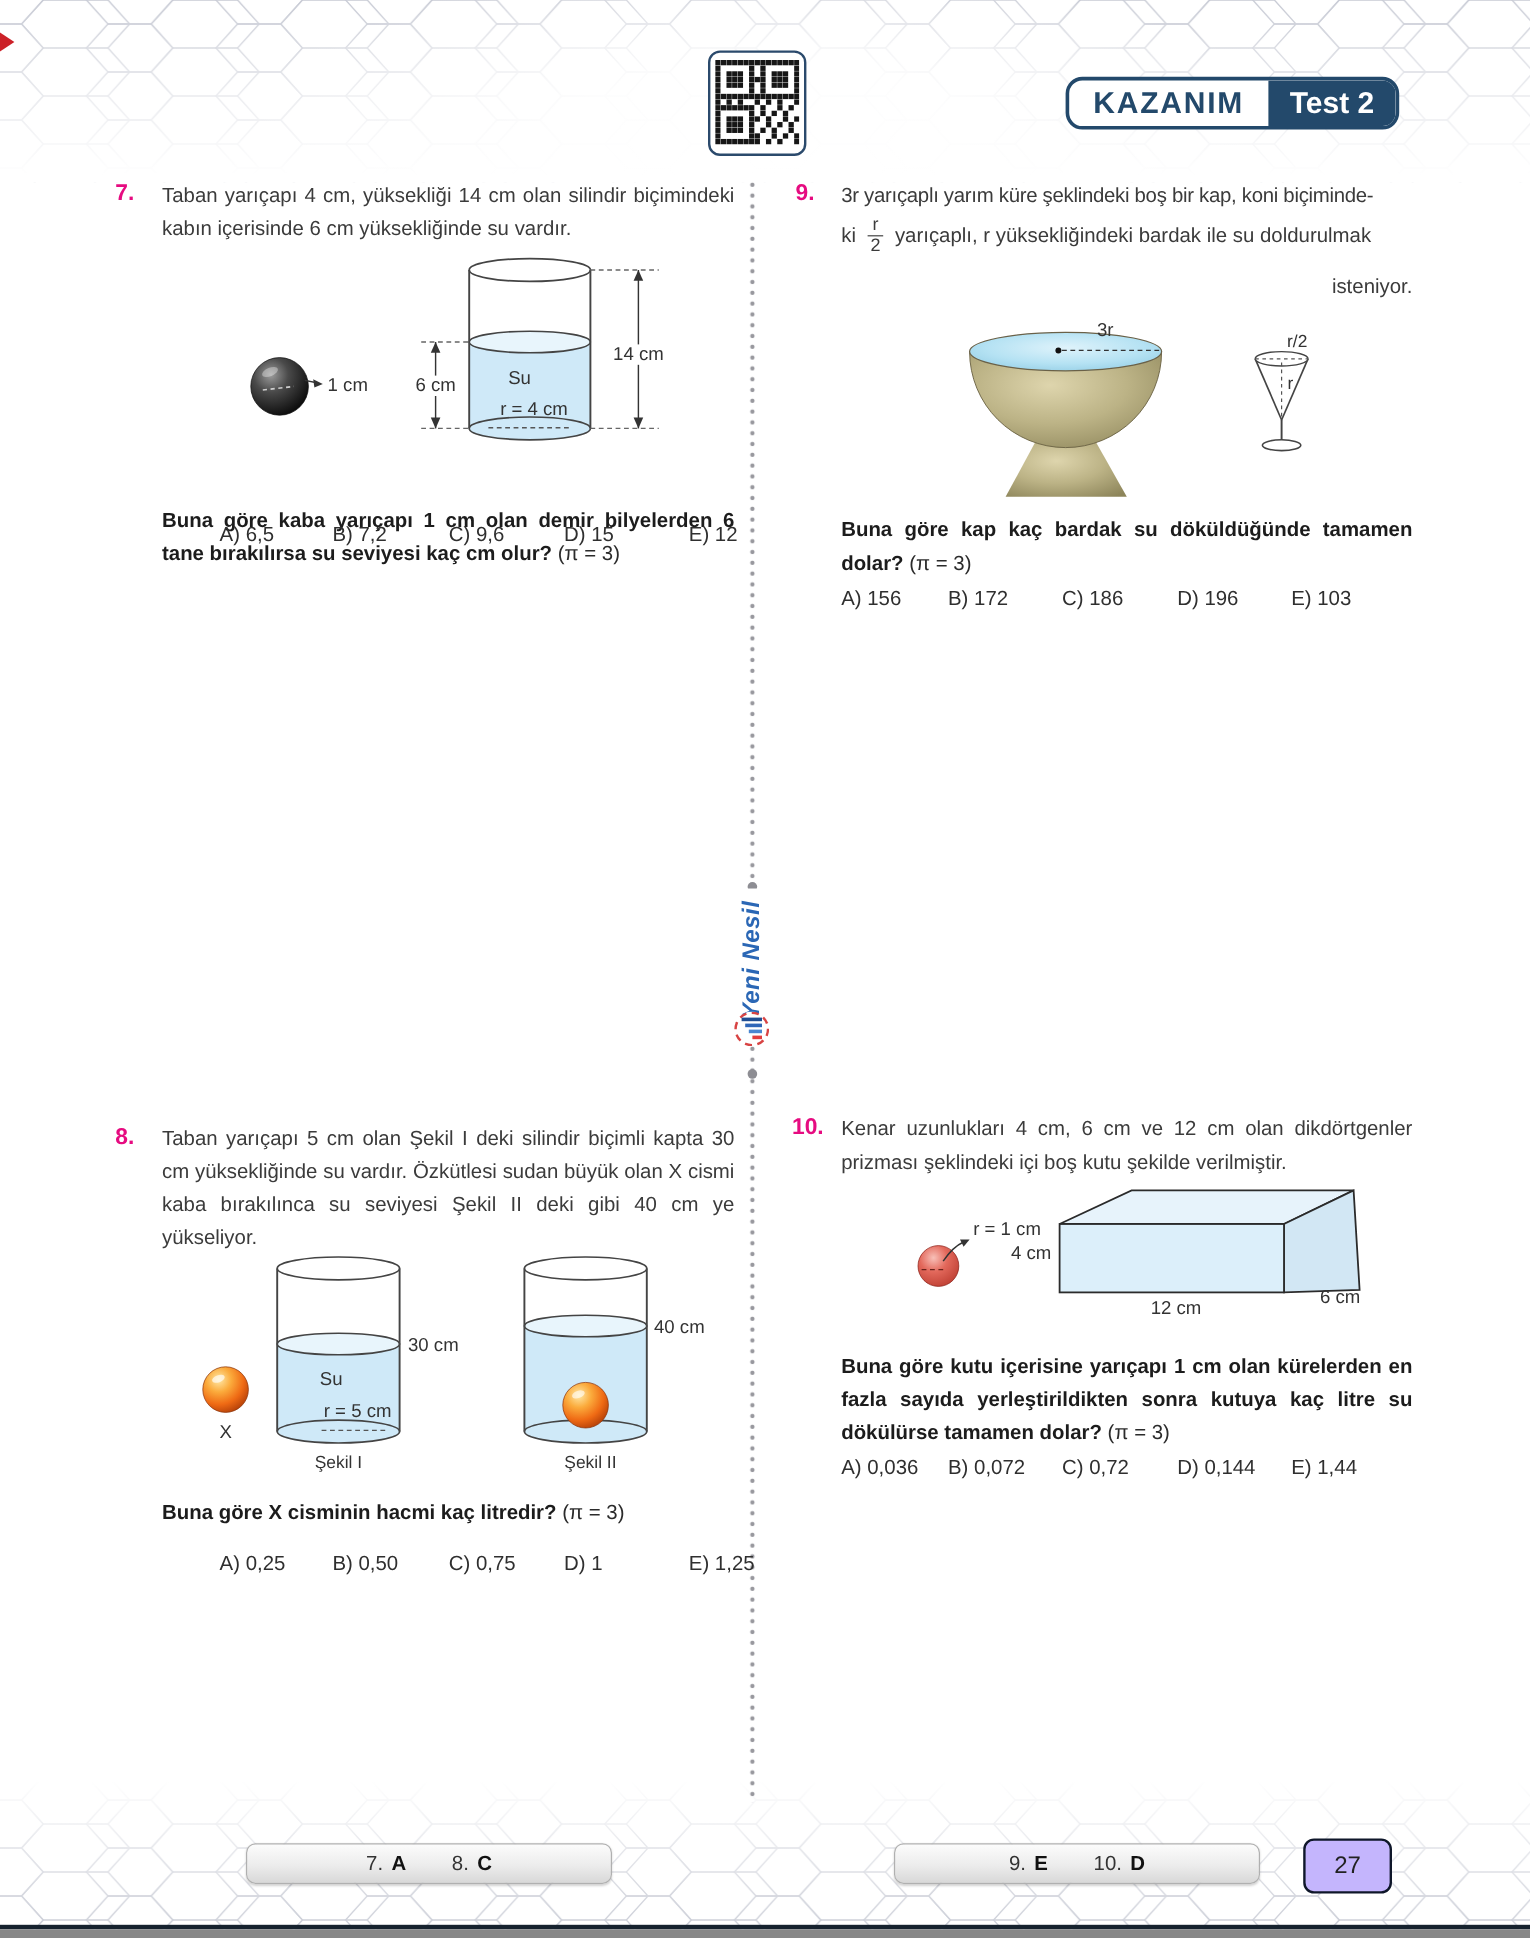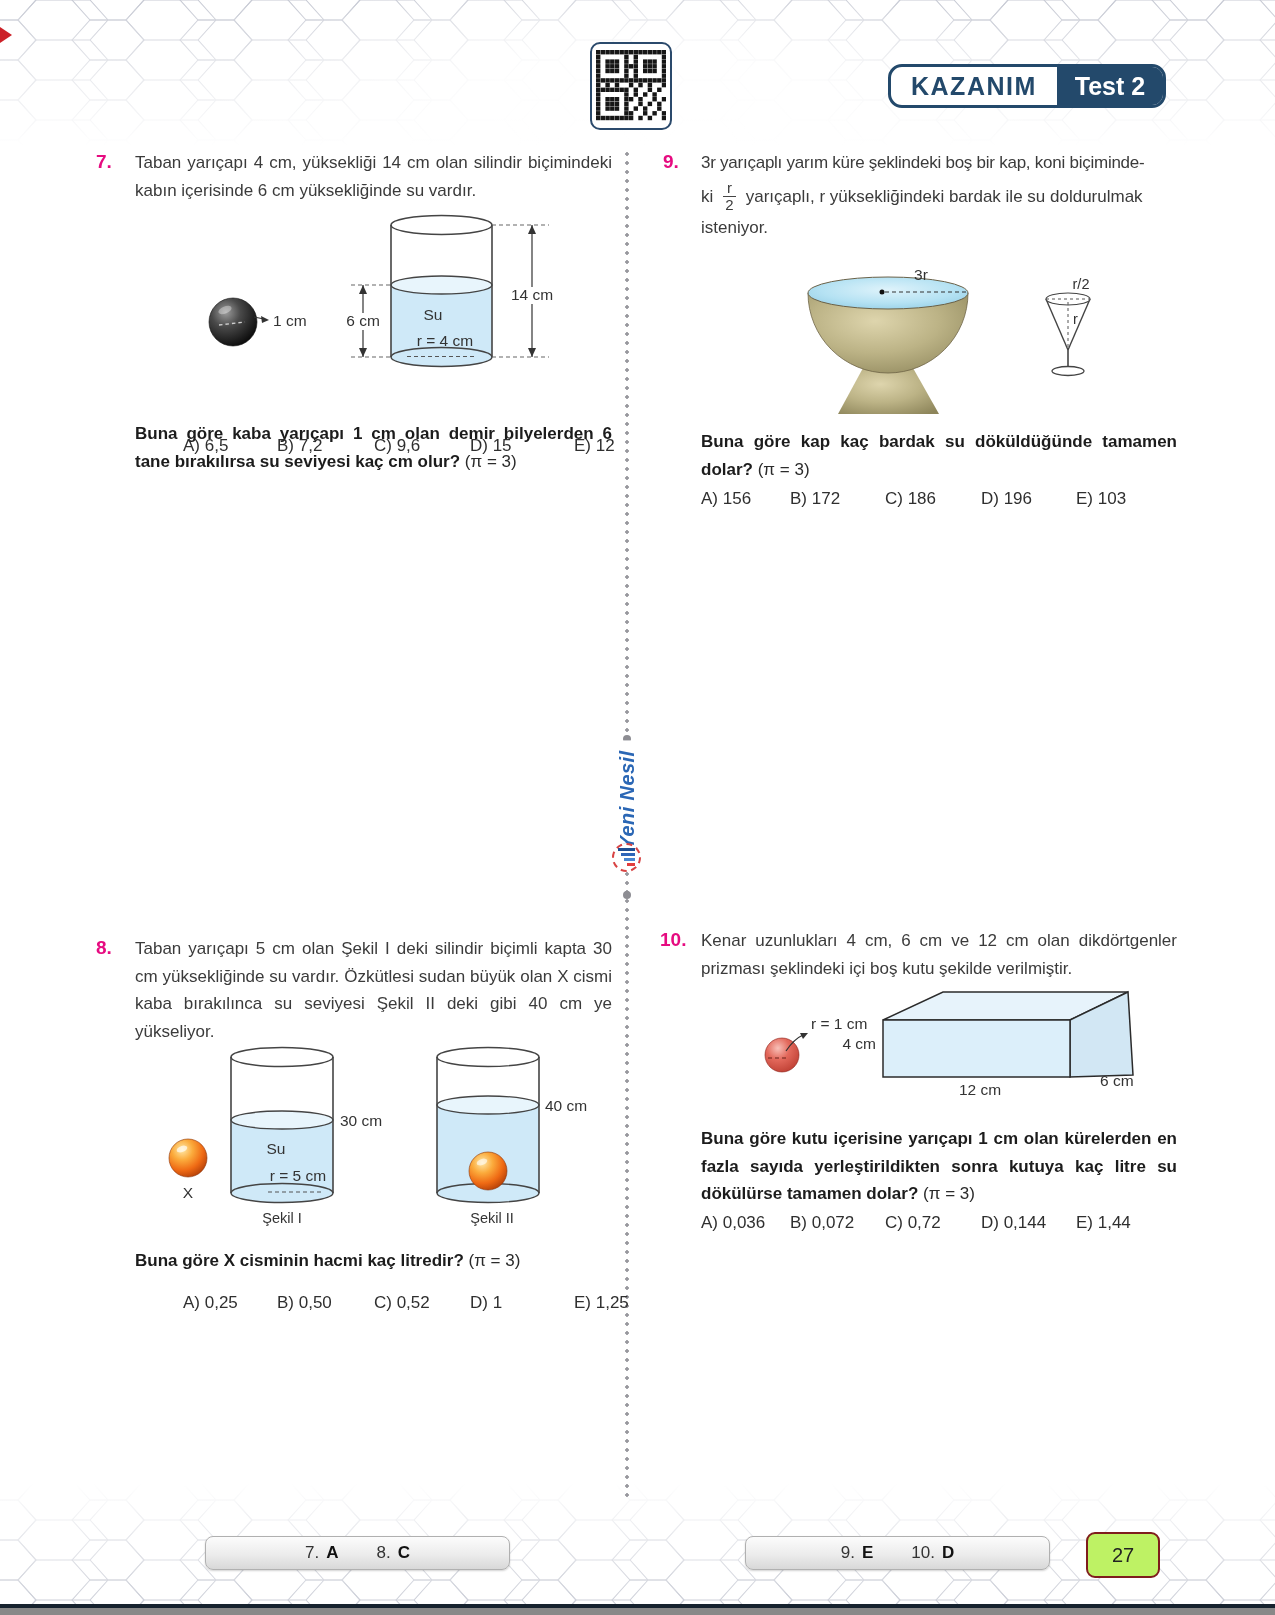--- a/index.html
+++ b/index.html
@@ -42,41 +42,41 @@
   .brand-icon span { width:3px; display:block; }
 
   .qnum { position:absolute; font-weight:bold; font-size:19px; color:#e60b80; }
   .q-text { position:absolute; font-size:17px; line-height:27.5px; color:#3b3b3b; text-align:justify; }
   .tight { letter-spacing:-0.25px; white-space:nowrap; text-align:left; }
   .frac-line { margin-top:3px; }
   .frac { display:inline-block; vertical-align:middle; text-align:center; margin:0 5px;
     font-size:15px; line-height:1.12; color:#3b3b3b; }
   .frac .fnum { display:block; border-bottom:1.4px solid #444; padding:0 4px; }
   .frac .fden { display:block; }
-  .line3 { text-align:left; }
+  .line3 { margin-top:11px; text-align:right; }
   .stem { position:absolute; font-size:17px; line-height:27.5px; font-weight:bold;
     color:#1c1c1c; text-align:justify; }
   .stem .pi-note { font-weight:normal; color:#2b2b2b; }
   .options { position:absolute; display:grid; font-size:17px; color:#2f2f2f; }
   .opts-left  { grid-template-columns:94px 97px 96px 104px auto;margin-left:48px; }
   .opts-right { grid-template-columns:89px 95px 96px 95px auto; }
 
   .fig { position:absolute; }
   .fig text { font-family:"Liberation Sans", sans-serif; font-size:15.5px; fill:#333; }
   .fig text.small { font-size:14.5px; }
 
   .akey { position:absolute; top:1536px; width:305px; height:34px; border:1px solid #b0b0b0;
     border-radius:8px; background:linear-gradient(180deg,#fcfcfc,#ececec 55%,#d8d8d8);
     box-shadow:0 1px 2px rgba(0,0,0,.18); display:flex; align-items:center; justify-content:center;
     gap:38px; font-size:17px; }
   .ak-pair { display:flex; gap:7px; }
   .ak-n { color:#333; }
   .ak-a { font-weight:bold; color:#111; }
-  .pagenum { position:absolute; left:1086px; top:1532px; width:74px; height:46px; background:#bef264;
-    border:2px solid #7f1d1d; border-radius:9px; display:flex; align-items:center;
+  .pagenum { position:absolute; left:1086px; top:1532px; width:74px; height:46px; background:#c4b5fd;
+    border:2px solid #0f172a; border-radius:9px; display:flex; align-items:center;
     justify-content:center; font-size:20px; color:#222; }
 </style>
 </head>
 <body>
 
 <div class="page">
 
   <svg class="hexlayer" style="top:0" width="1275" height="152">
     <defs>
       <pattern id="hxt" width="108" height="40" patternUnits="userSpaceOnUse">
@@ -369,21 +369,21 @@
     <text x="352" y="188" text-anchor="middle" class="small">Şekil II</text>
   </svg>
 
   <div class="stem" style="left:135px; top:1247px; width:477px;">
     <span>Buna göre X cisminin hacmi kaç litredir?</span>
     <span class="pi-note">(π = 3)</span>
   </div>
   <div class="options opts-left" style="left:135px; top:1293px; width:477px;">
     <span>A) 0,25</span>
     <span>B) 0,50</span>
-    <span>C) 0,52</span>
+    <span>C) 0,75</span>
     <span>D) 1</span>
     <span>E) 1,25</span>
   </div>
 
   <div class="qnum" style="left:663px; top:151px;">9.</div>
   <div class="q-text" style="left:701px; top:149px; width:476px;">
     <div class="tight">3r yarıçaplı yarım küre şeklindeki boş bir kap, koni biçiminde-</div>
     <div class="frac-line">
       <span>ki</span>
       <span class="frac"><span class="fnum">r</span><span class="fden">2</span></span>

